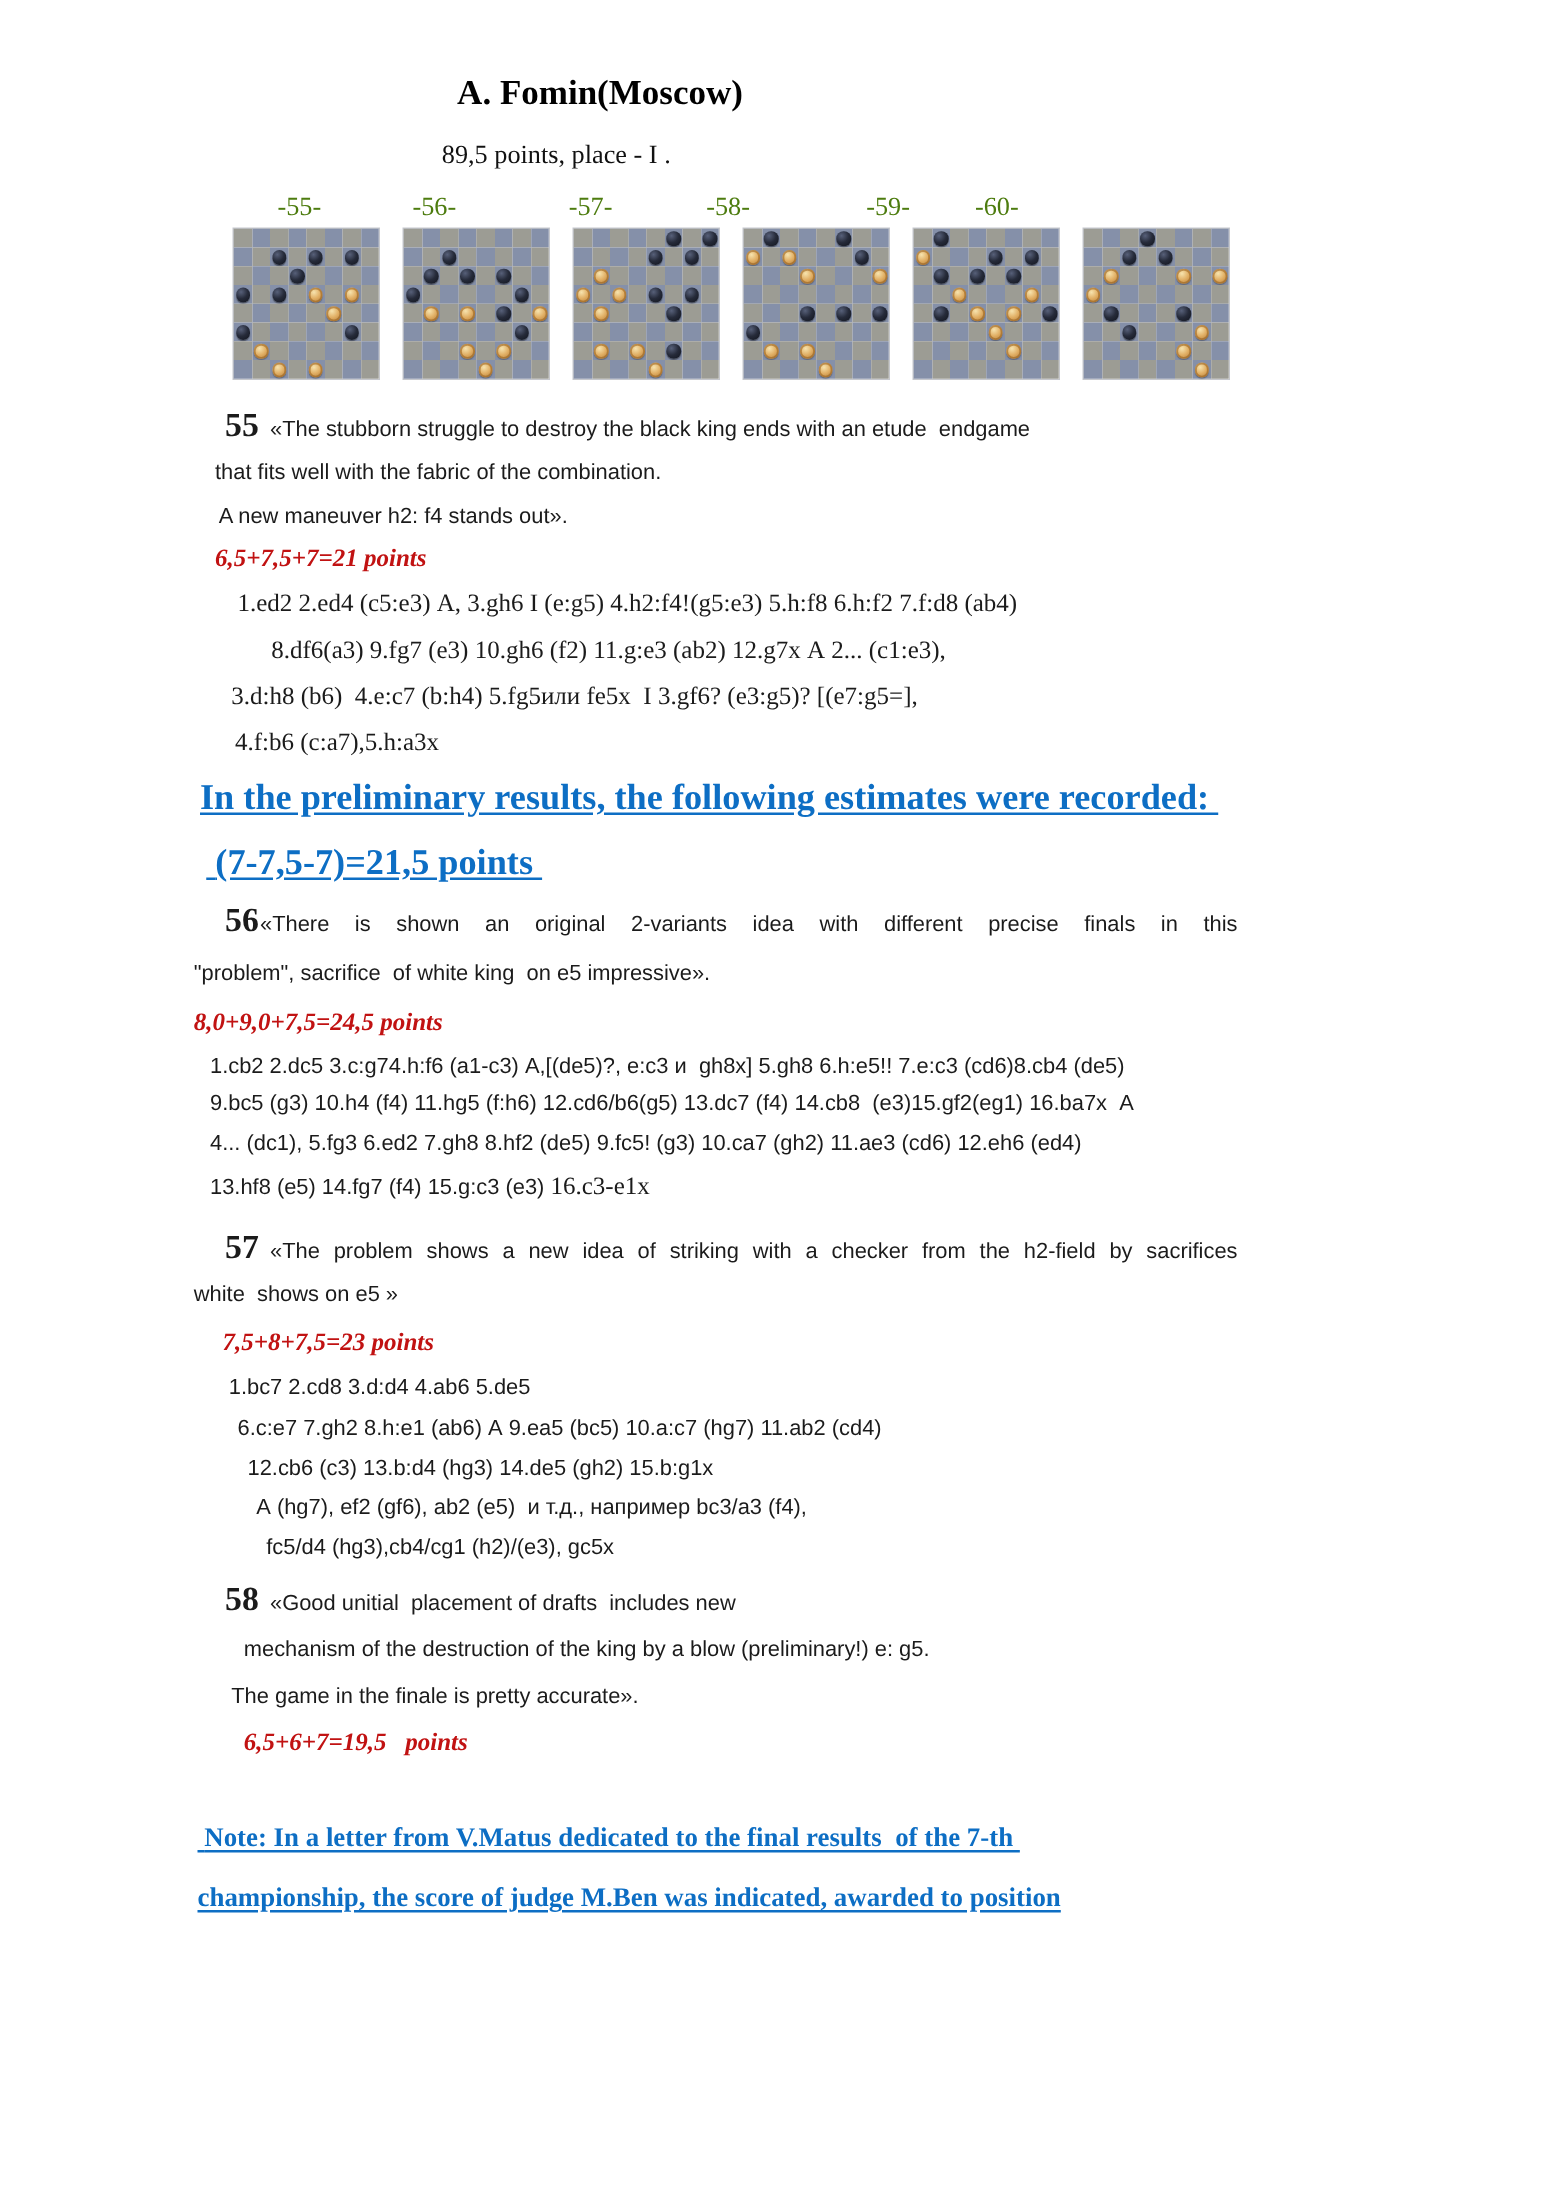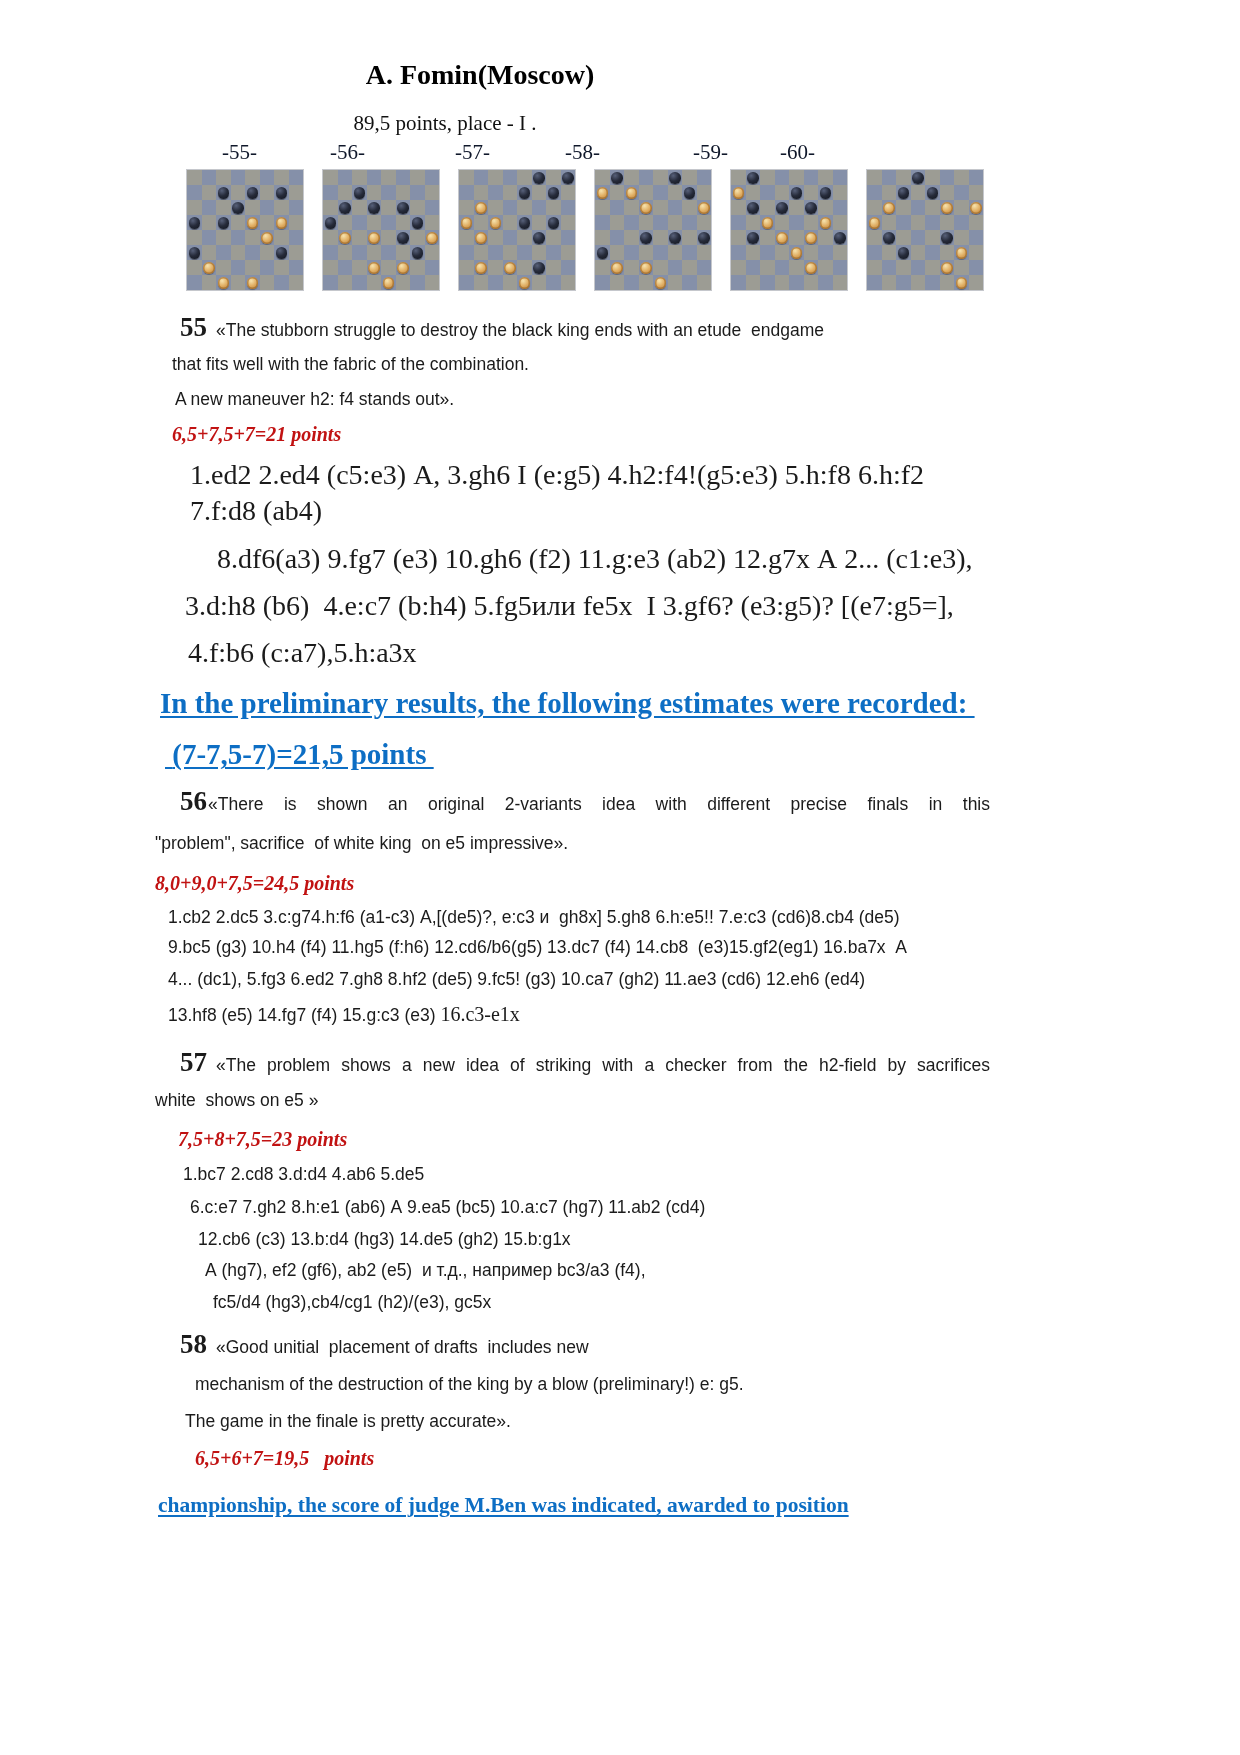--- a/index.html
+++ b/index.html
@@ -12,22 +12,22 @@
 
   h1.title{
     margin:0;padding:0 185px 0 0;text-align:center;
     font-family:"Liberation Serif",serif;font-weight:bold;font-size:28px;line-height:1.25;
     color:#000;
   }
   .subtitle{
     margin-top:18px;padding-right:255px;text-align:center;
     font-family:"Liberation Serif",serif;font-size:21px;line-height:1.25;color:#111;
   }
-  .labels{position:relative;height:27px;margin-top:4px;
-    font-family:"Liberation Serif",serif;font-size:21px;color:#0f172a;}
+  .labels{position:relative;height:27px;margin-top:17px;
+    font-family:"Liberation Serif",serif;font-size:21px;color:#4d7c0f;}
   .blabel{position:absolute;top:0;}
 
   .boards{display:flex;gap:20px;margin-top:3px;margin-left:32px;width:796px;}
   .board{
     display:grid;grid-template-columns:repeat(8,14.5px);grid-template-rows:repeat(8,15px);
     width:116px;height:120px;box-shadow:0 0 0 1px rgba(90,95,110,.35);
   }
   .sq{display:flex;align-items:center;justify-content:center;}
   .sq.light{background:var(--sq-light,#9c9c94);}
   .sq.dark{background:var(--sq-dark,#8590a9);}
@@ -38,21 +38,21 @@
   }
   .piece.white{
     background:radial-gradient(circle at 38% 32%, #f6e3ae 0%, #e0ad62 48%, #a87434 100%);
     box-shadow:inset 0 0 0 1.5px rgba(150,95,30,.55), 0 1px 1px rgba(0,0,0,.3);
   }
 
   .ln{white-space:pre-wrap;line-height:1.3;font-size:17.5px;}
   .ln.just{white-space:normal;text-align:justify;text-align-last:justify;}
   .secnum{font-family:"Liberation Serif",serif;font-weight:bold;font-size:27px;margin-right:9px;}
   .secnum.tight{margin-right:1px;}
-  .mser{font-family:"Liberation Serif",serif;font-size:28px;}
+  .mser{font-family:"Liberation Serif",serif;font-size:20px;}
   .msans{font-family:"Liberation Sans",sans-serif;font-size:17.5px;}
   .sertail{font-family:"Liberation Serif",serif;font-size:20px;}
   .score{
     color:var(--accent-red,#c11212);font-family:"Liberation Serif",serif;
     font-weight:bold;font-style:italic;font-size:20px;
   }
   .blue{
     color:var(--accent-blue,#0d6ec4);font-family:"Liberation Serif",serif;
     font-weight:bold;font-size:29px;text-decoration:underline;text-underline-offset:3px;
   }
@@ -672,16 +672,17 @@
     <div class="ln msans" style="margin-top:10px;margin-left:35px">6.c:e7 7.gh2 8.h:e1 (ab6) А 9.ea5 (bc5) 10.a:c7 (hg7) 11.ab2 (cd4)</div>
     <div class="ln msans" style="margin-top:9px;margin-left:43px">12.cb6 (c3) 13.b:d4 (hg3) 14.de5 (gh2) 15.b:g1x</div>
     <div class="ln msans" style="margin-top:9px;margin-left:50px">А (hg7), ef2 (gf6), ab2 (e5)  и т.д., например bc3/a3 (f4),</div>
     <div class="ln msans" style="margin-top:9px;margin-left:58px">fc5/d4 (hg3),cb4/cg1 (h2)/(e3), gc5x</div>
 
     <div class="ln" style="margin-top:13px;margin-left:25px"><span class="secnum">58</span><span>«Good unitial  placement of drafts  includes new</span></div>
     <div class="ln" style="margin-top:11px;margin-left:40px">mechanism of the destruction of the king by a blow (preliminary!) e: g5.</div>
     <div class="ln" style="margin-top:14px;margin-left:30px">The game in the finale is pretty accurate».</div>
     <div class="ln score" style="margin-top:13px;margin-left:40px">6,5+6+7=19,5   points</div>
 
+    <div class="ln blue note" style="margin-top:50px;margin-left:3px"> Note: In a letter from V.Matus dedicated to the final results  of the 7-th </div>
     <div class="ln blue note" style="margin-top:21px;margin-left:3px">championship, the score of judge M.Ben was indicated, awarded to position</div>
 
   </div>
 </div>
 
 </body></html>

